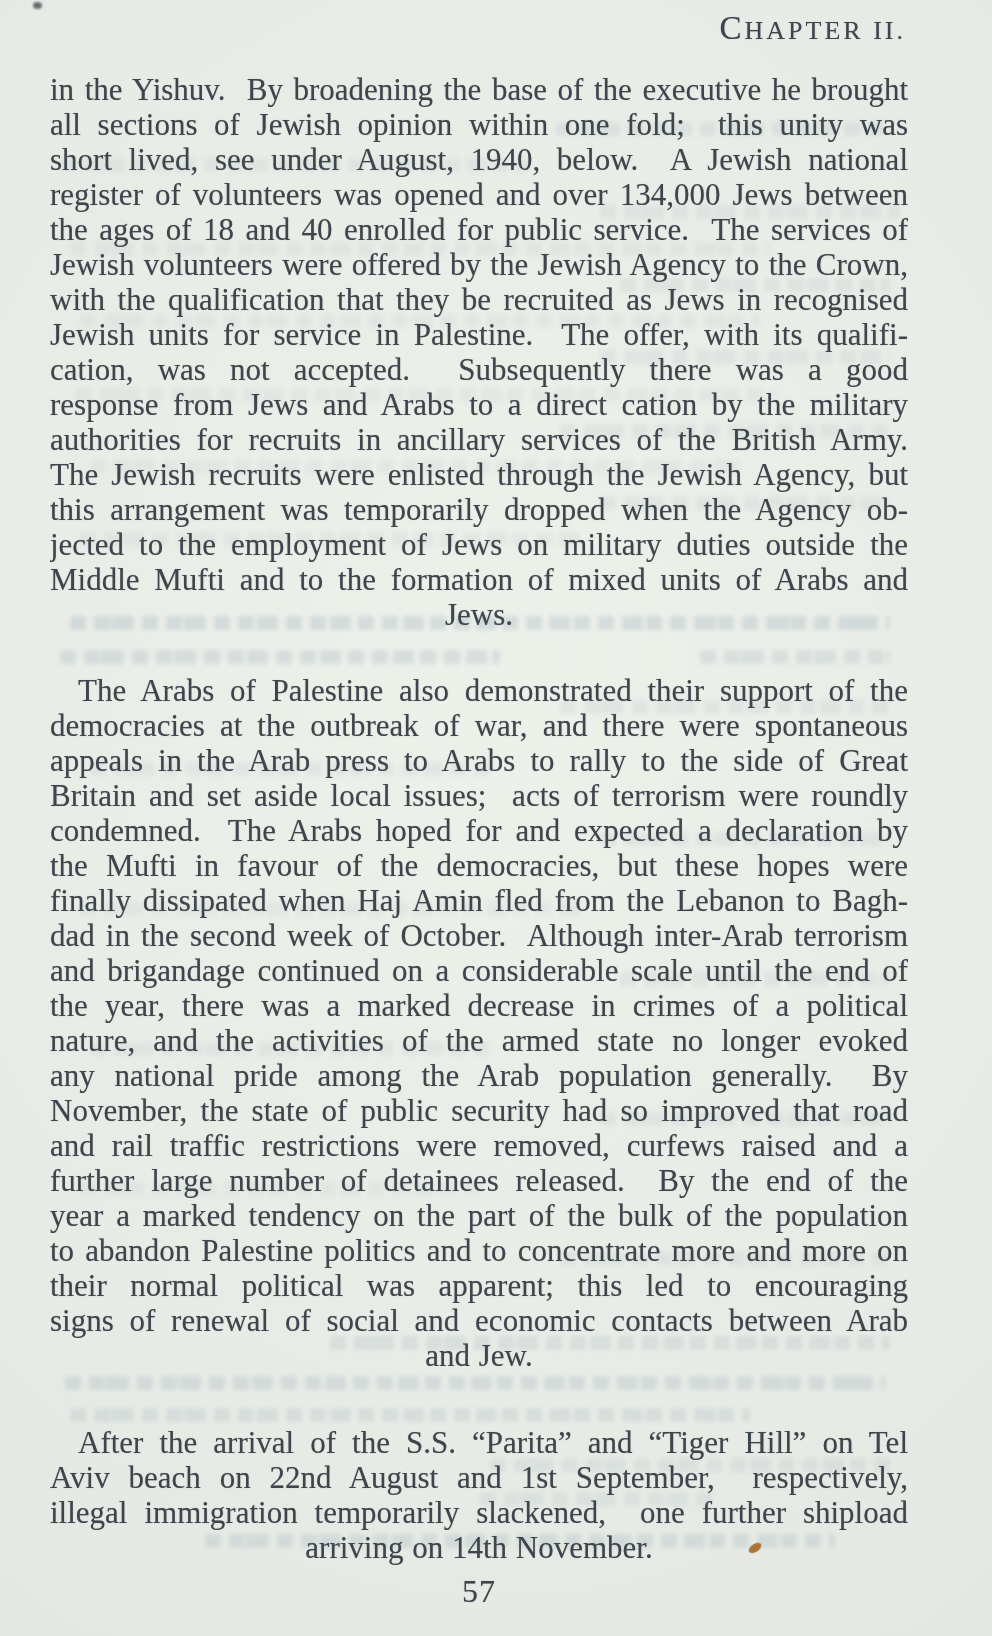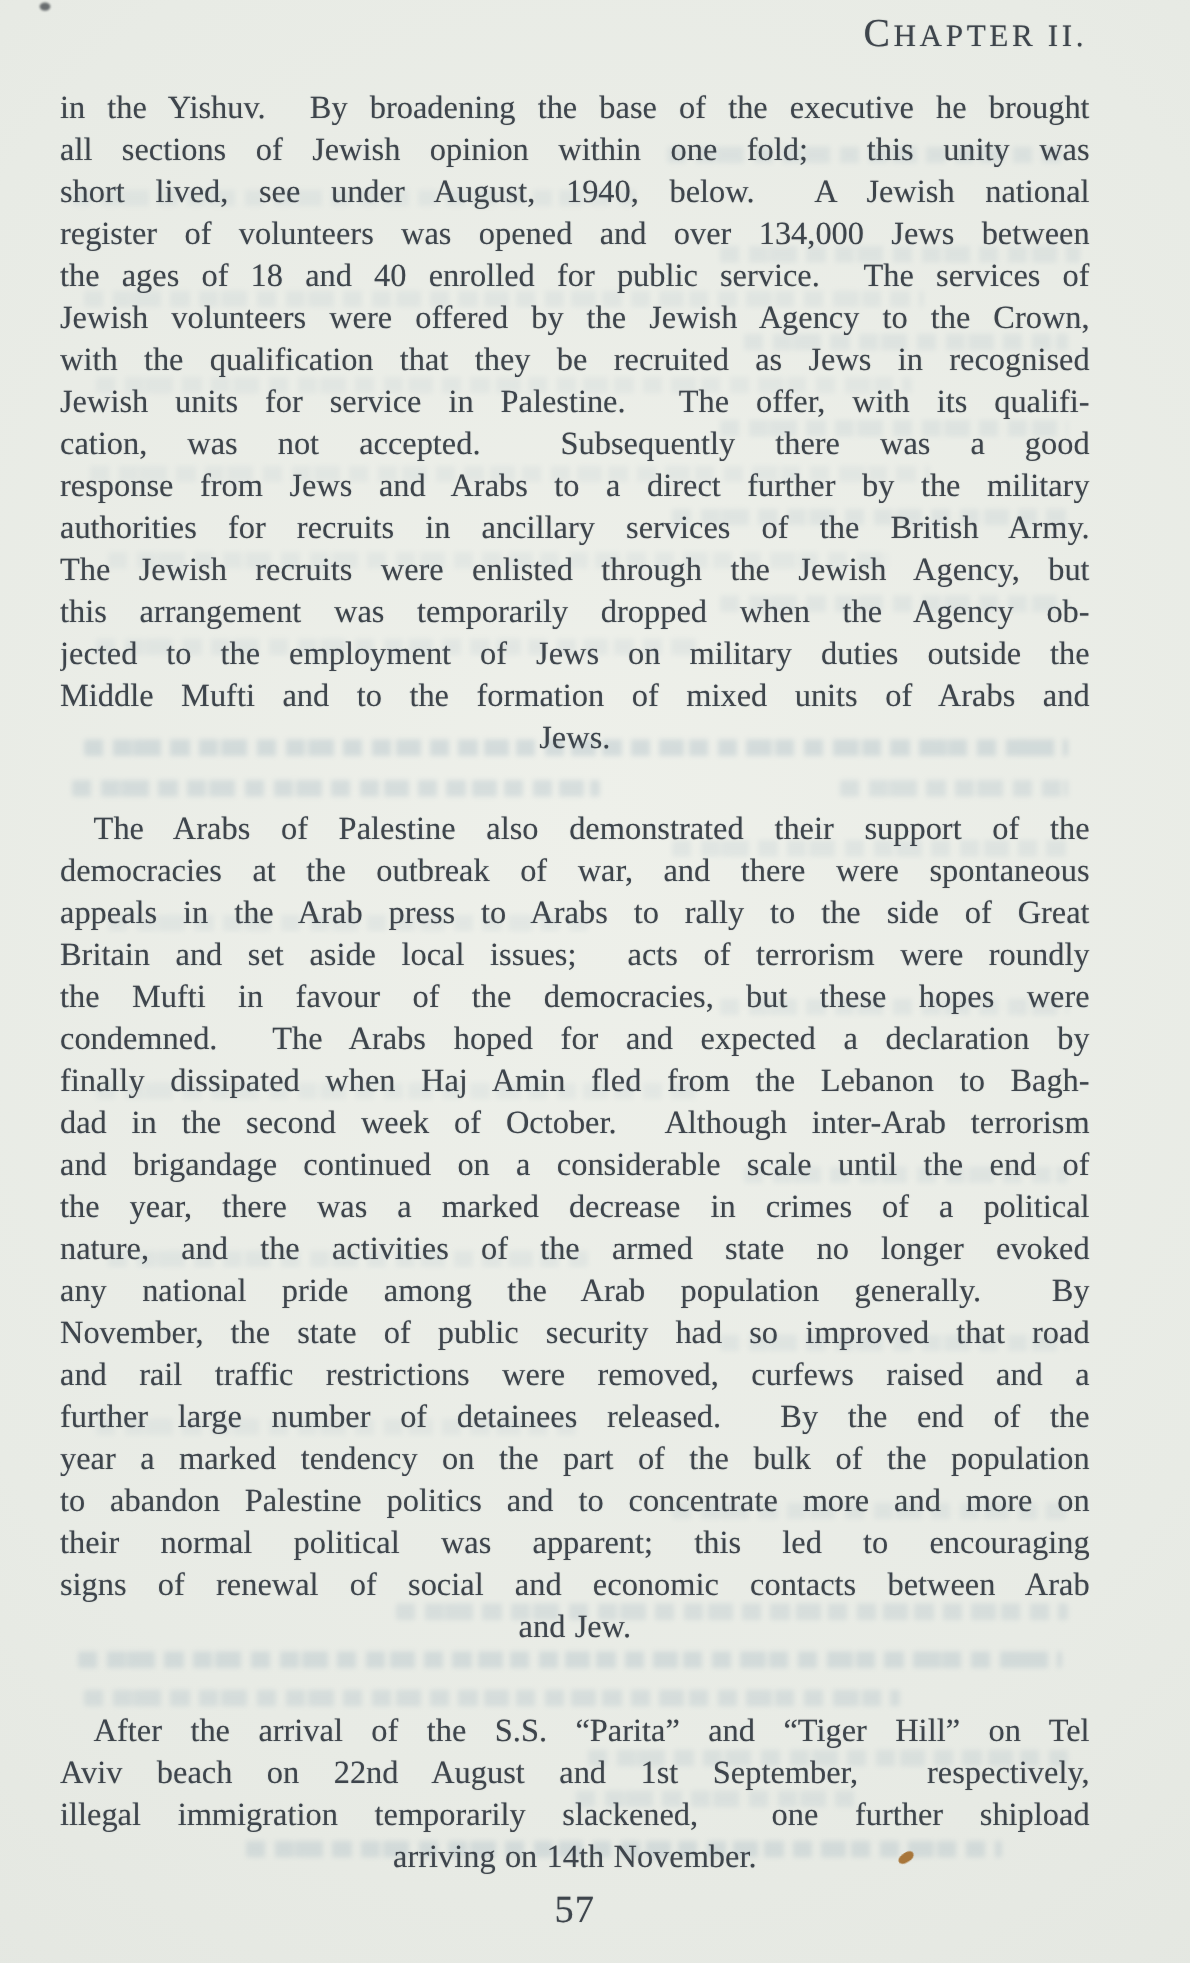--- a/index.html
+++ b/index.html
@@ -47,21 +47,21 @@
     left: 50px;
     width: 858px;
   }
   .para { margin: 0; }
   .para + .para.gap-medium { margin-top: 41px; }
   .para + .para.gap-large  { margin-top: 52px; }
 
   .line {
     height: 35px;
     line-height: 35px;
-    font-size: 27px;
+    font-size: 31px;
     overflow: hidden;
     text-align: justify;
     word-spacing: 1px;
     text-shadow: 0 0 1px rgba(62,70,77,.42);
     white-space: normal;
   }
   .line::after { content: ""; display: inline-block; width: 100%; height: 0; }
   .line.last { text-align: center; }
   .line.last::after { content: none; }
   .para.indent .line:first-child { text-indent: 28px; }
@@ -140,35 +140,35 @@
       <div class="para">
         <div class="line">in the Yishuv.&nbsp; By broadening the base of the executive he brought</div>
         <div class="line">all sections of Jewish opinion within one fold;&nbsp; this unity was</div>
         <div class="line">short lived, see under August, 1940, below.&nbsp; A Jewish national</div>
         <div class="line">register of volunteers was opened and over 134,000 Jews between</div>
         <div class="line">the ages of 18 and 40 enrolled for public service.&nbsp; The services of</div>
         <div class="line">Jewish volunteers were offered by the Jewish Agency to the Crown,</div>
         <div class="line">with the qualification that they be recruited as Jews in recognised</div>
         <div class="line">Jewish units for service in Palestine.&nbsp; The offer, with its qualifi-</div>
         <div class="line">cation, was not accepted.&nbsp; Subsequently there was a good</div>
-        <div class="line">response from Jews and Arabs to a direct further by the military</div>
+        <div class="line">response from Jews and Arabs to a direct cation by the military</div>
         <div class="line">authorities for recruits in ancillary services of the British Army.</div>
         <div class="line">The Jewish recruits were enlisted through the Jewish Agency, but</div>
         <div class="line">this arrangement was temporarily dropped when the Agency ob-</div>
         <div class="line">jected to the employment of Jews on military duties outside the</div>
         <div class="line">Middle Mufti and to the formation of mixed units of Arabs and</div>
         <div class="line last">Jews.</div>
       </div>
       <div class="para indent gap-medium">
         <div class="line">The Arabs of Palestine also demonstrated their support of the</div>
         <div class="line">democracies at the outbreak of war, and there were spontaneous</div>
         <div class="line">appeals in the Arab press to Arabs to rally to the side of Great</div>
         <div class="line">Britain and set aside local issues;&nbsp; acts of terrorism were roundly</div>
+        <div class="line">condemned.&nbsp; The Arabs hoped for and expected a declaration by</div>
         <div class="line">the Mufti in favour of the democracies, but these hopes were</div>
-        <div class="line">condemned.&nbsp; The Arabs hoped for and expected a declaration by</div>
         <div class="line">finally dissipated when Haj Amin fled from the Lebanon to Bagh-</div>
         <div class="line">dad in the second week of October.&nbsp; Although inter-Arab terrorism</div>
         <div class="line">and brigandage continued on a considerable scale until the end of</div>
         <div class="line">the year, there was a marked decrease in crimes of a political</div>
         <div class="line">nature, and the activities of the armed state no longer evoked</div>
         <div class="line">any national pride among the Arab population generally.&nbsp; By</div>
         <div class="line">November, the state of public security had so improved that road</div>
         <div class="line">and rail traffic restrictions were removed, curfews raised and a</div>
         <div class="line">further large number of detainees released.&nbsp; By the end of the</div>
         <div class="line">year a marked tendency on the part of the bulk of the population</div>

